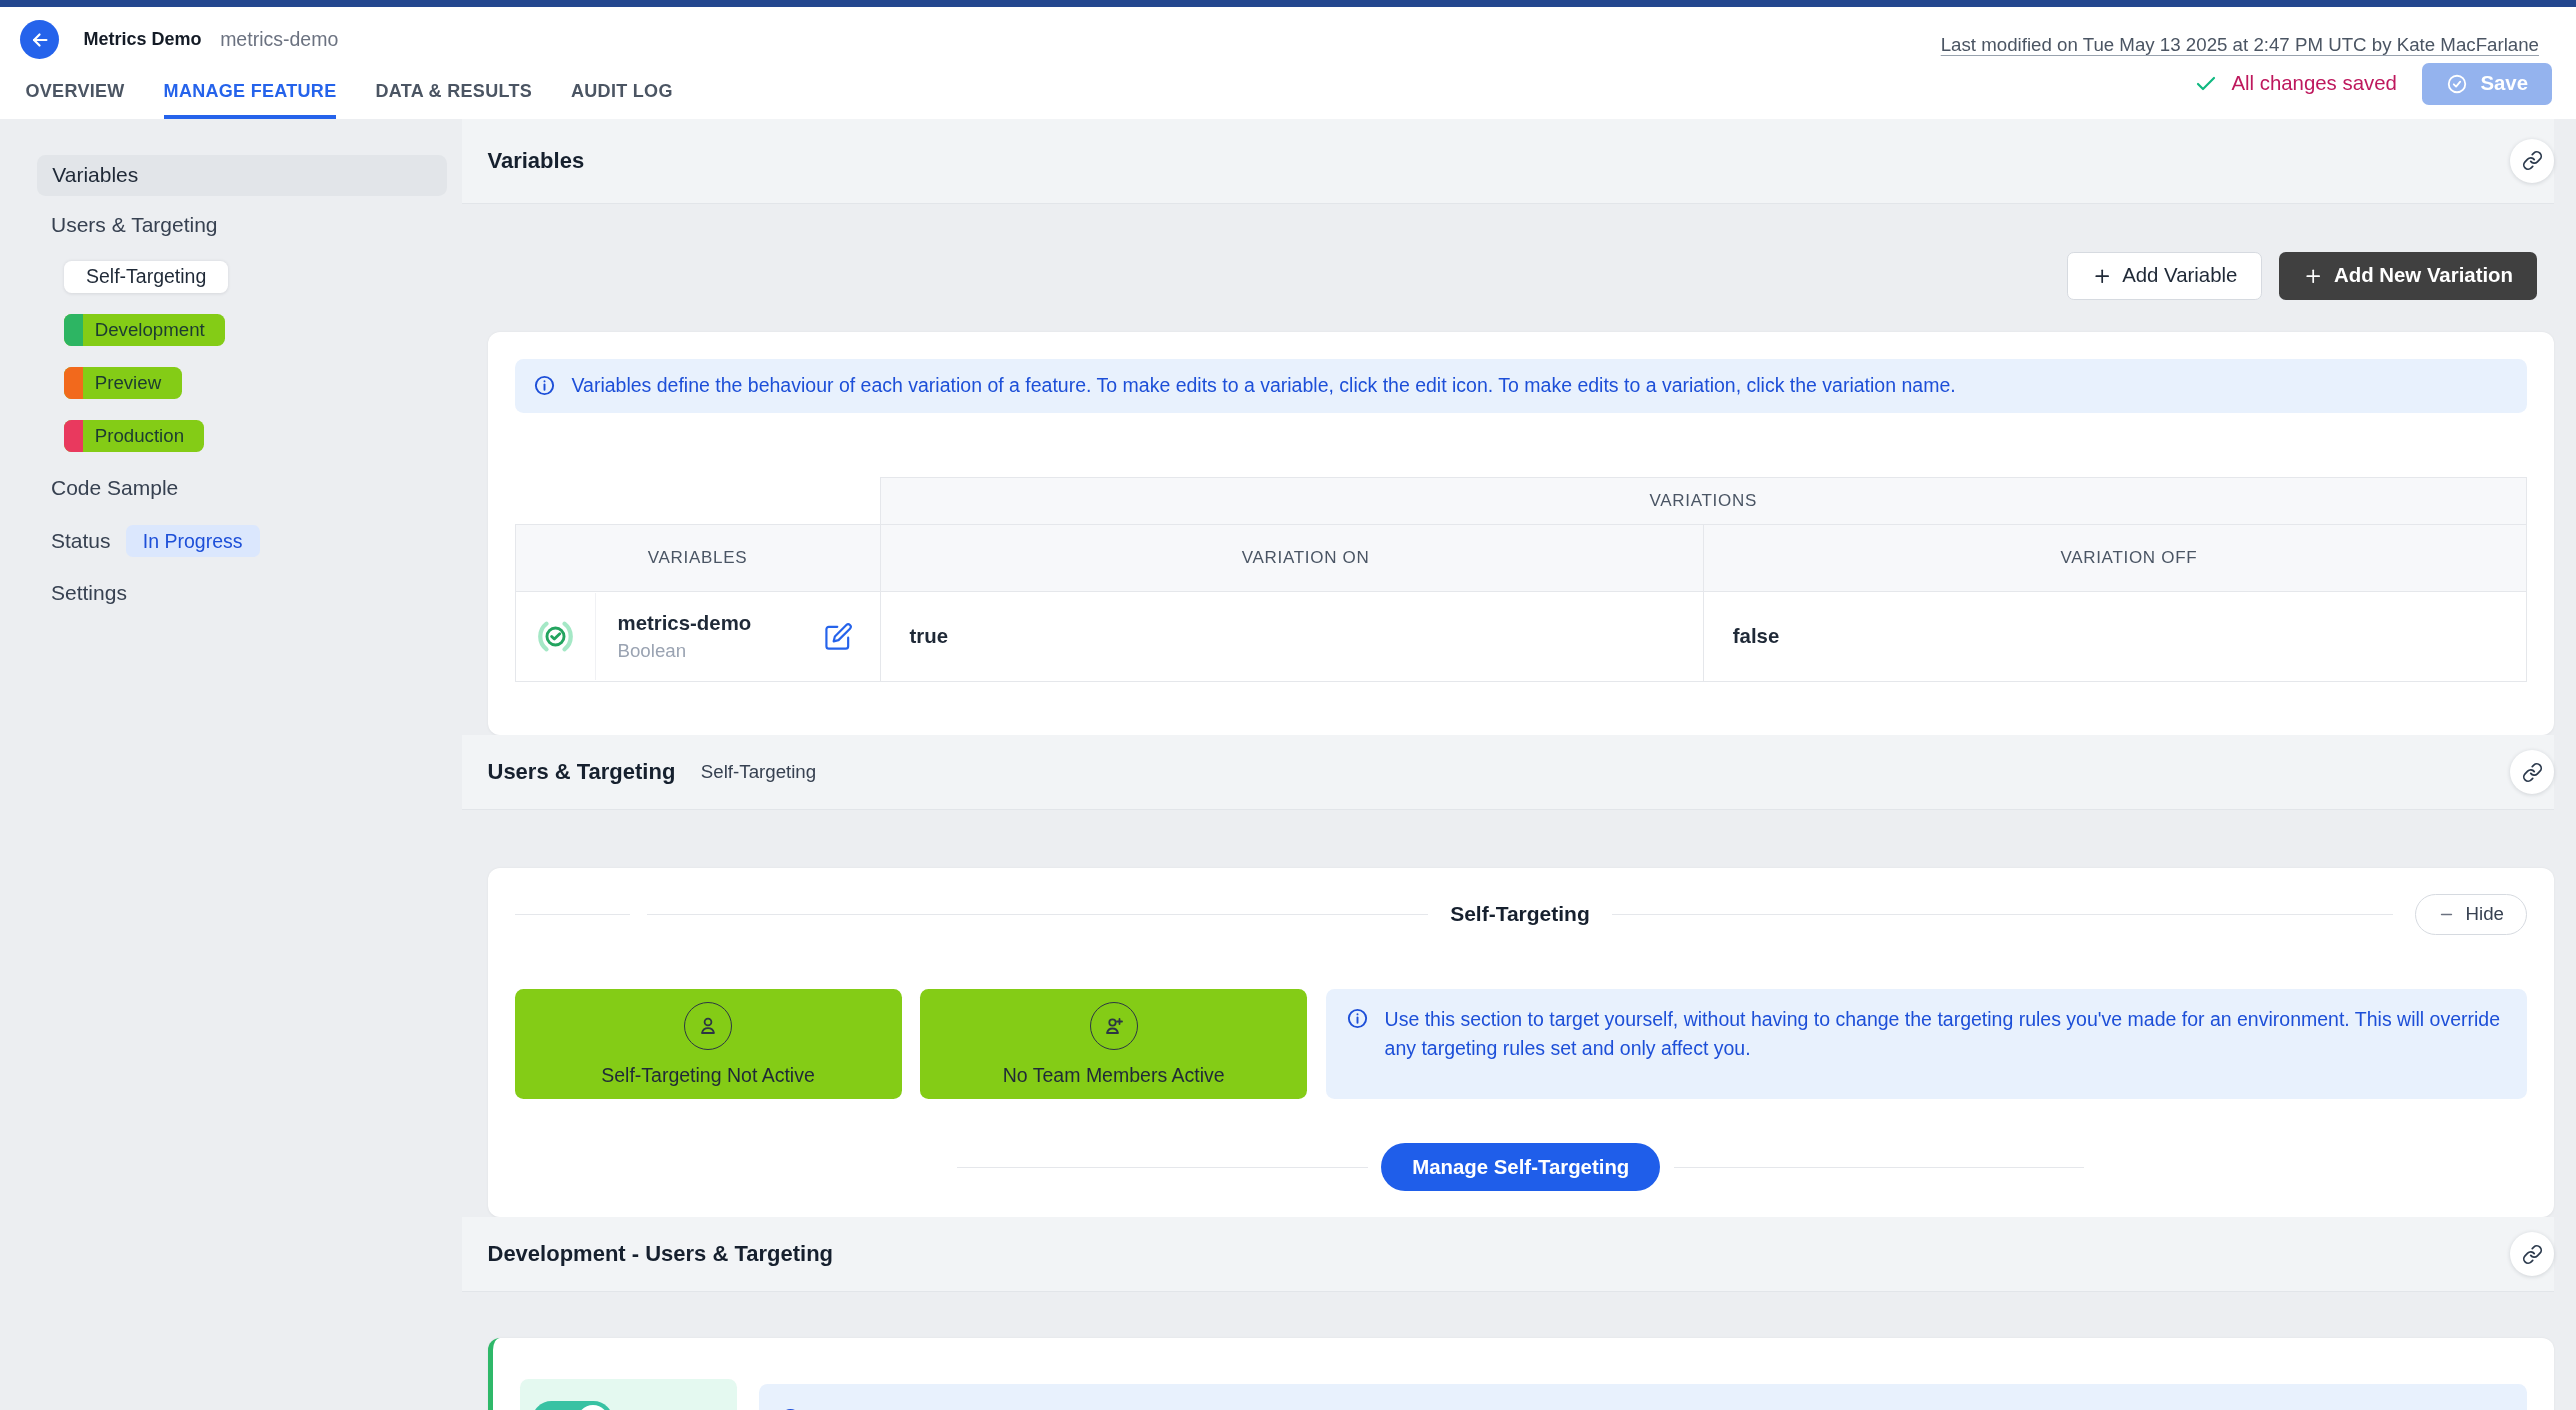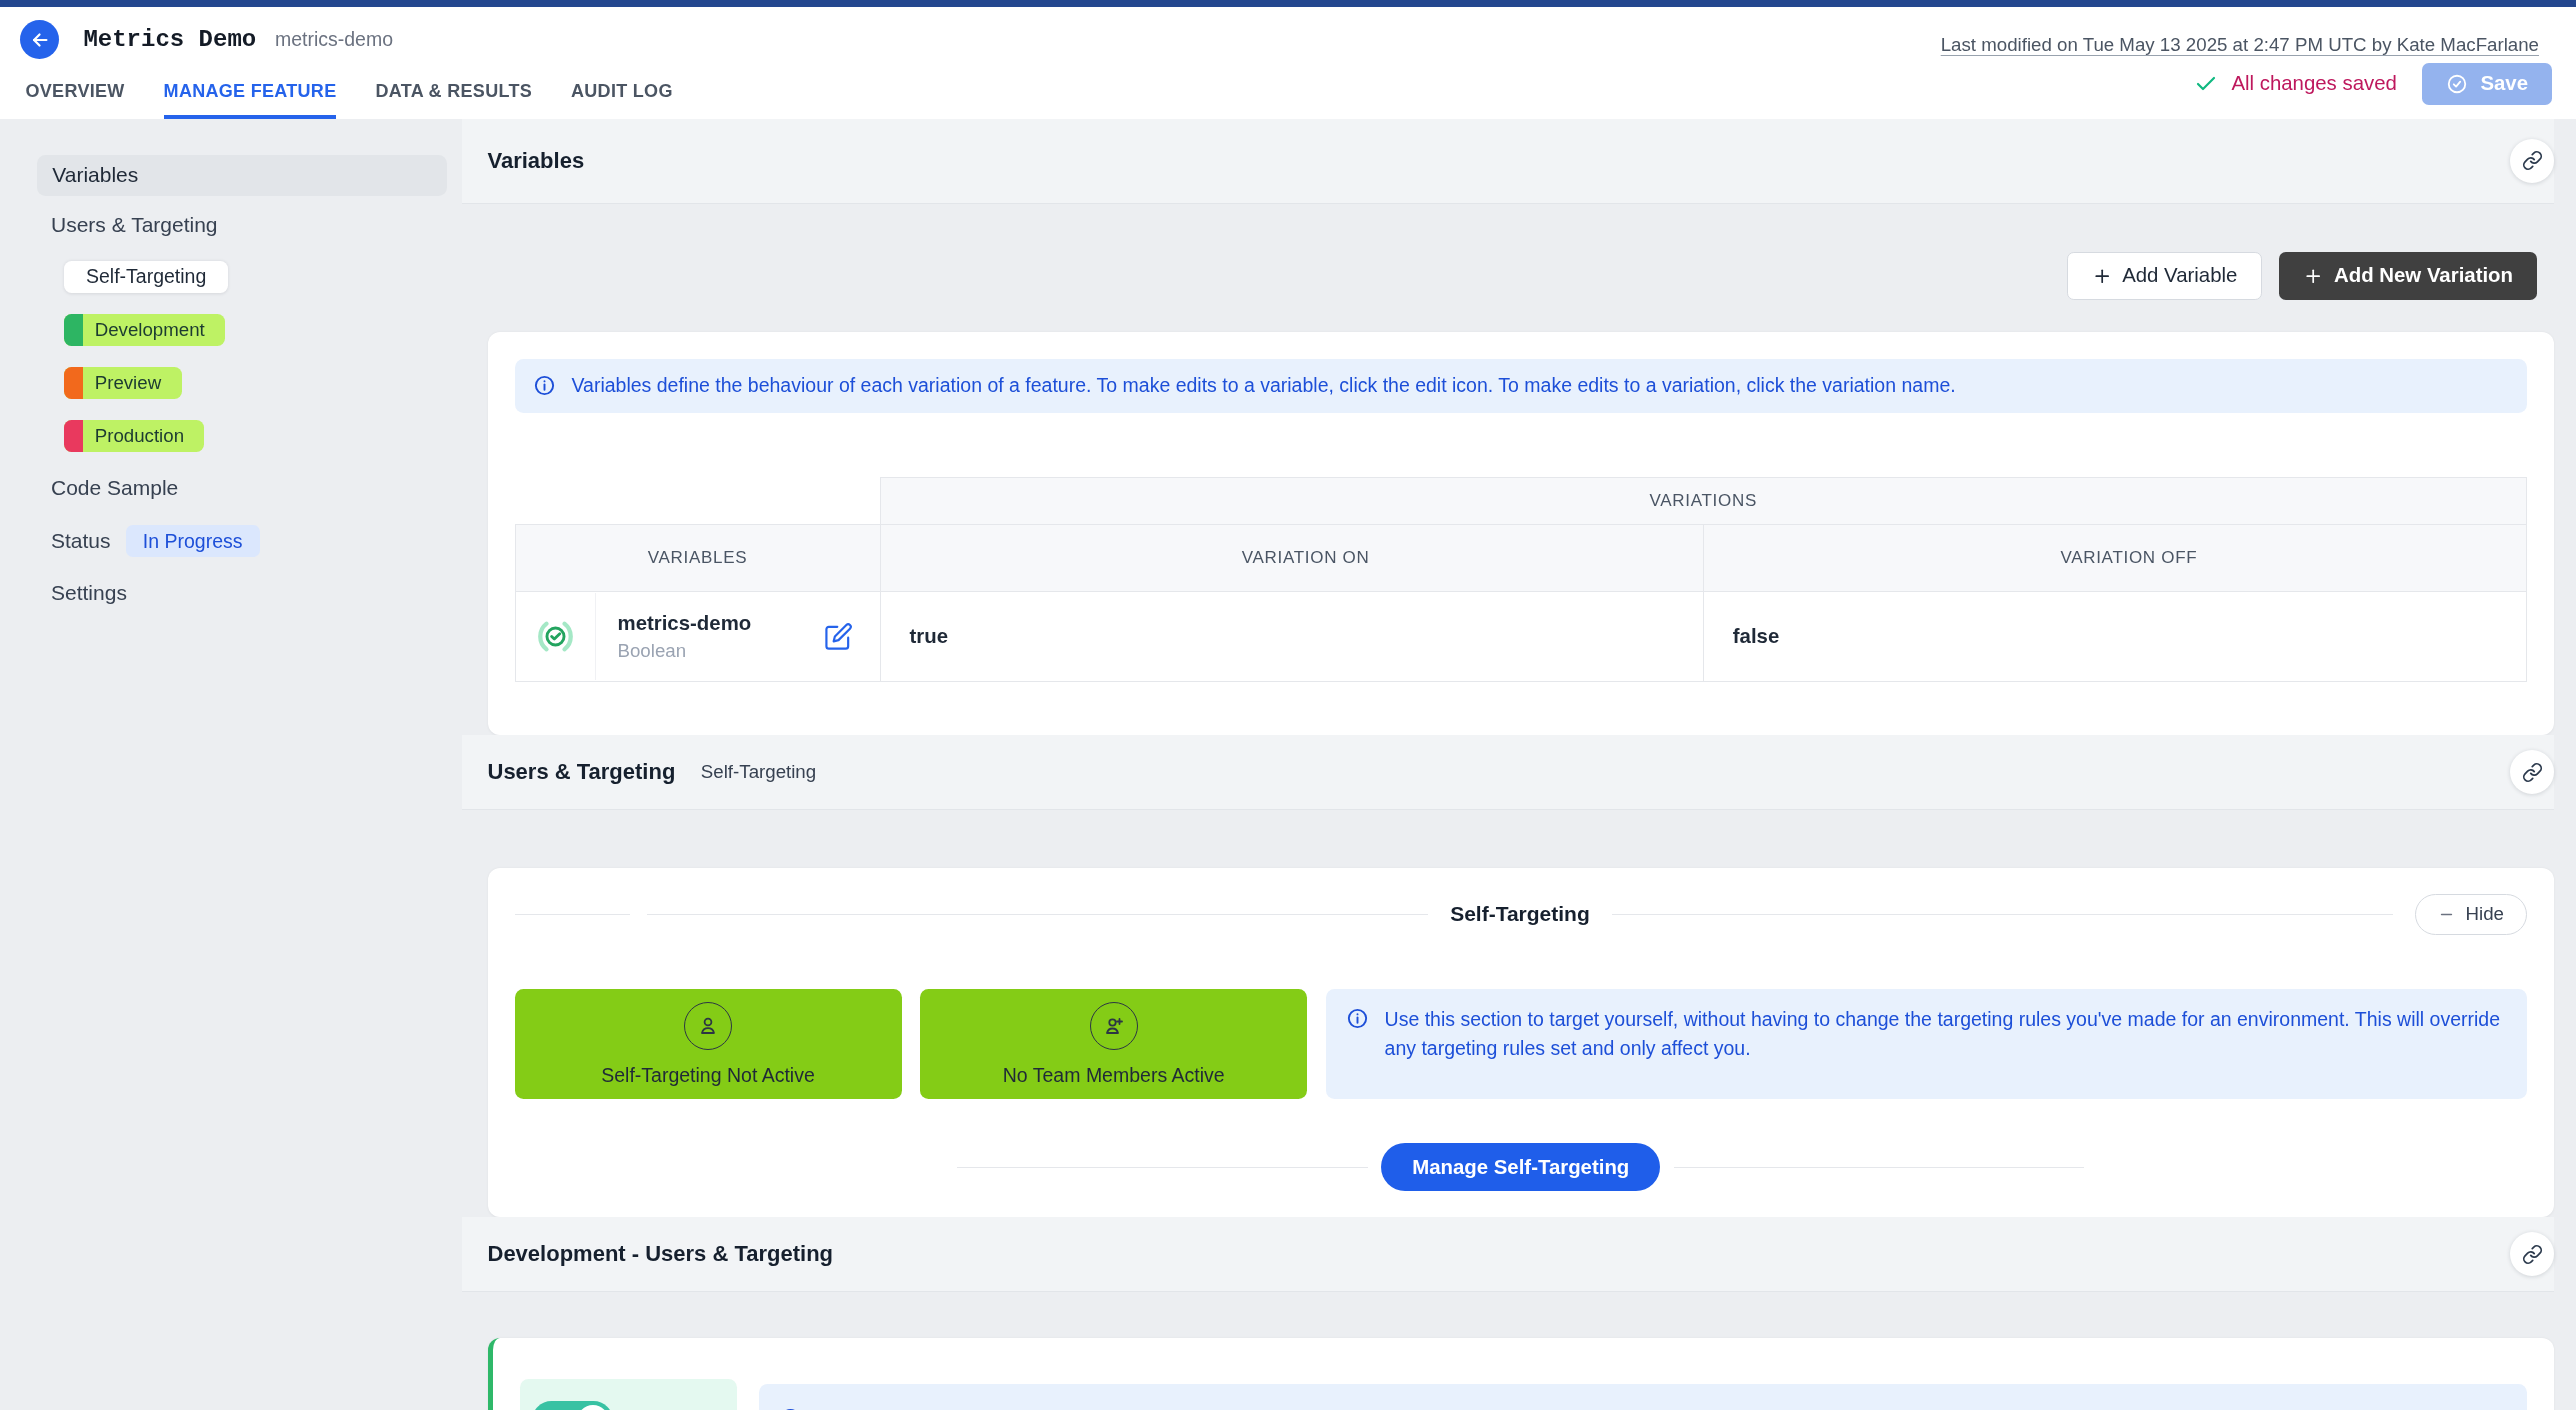--- a/index.html
+++ b/index.html
@@ -7,41 +7,41 @@
   svg{display:block;}
 
   
   .topbar{height:6.8px;width:100%;}
 
   
   .header{position:relative;height:112px;background:#ffffff;}
   .title-group{position:absolute;left:20.4px;top:13.6px;display:flex;align-items:center;}
   .back-btn{width:39px;height:39px;border-radius:50%;color:#fff;display:flex;align-items:center;justify-content:center;cursor:pointer;border:none;}
   .back-btn svg{width:22px;height:22px;}
-  .page-title{font-size:24px;font-weight:700;color:#141b26;margin-left:24px;font-family:Liberation Mono, monospace;}
+  .page-title{font-size:18px;font-weight:700;color:#141b26;margin-left:24px;}
   .page-slug{font-size:19.5px;color:#6b7280;margin-left:18.7px;}
   .last-modified{position:absolute;right:37px;top:27px;font-size:18.7px;color:#4b5563;text-decoration:underline;text-decoration-color:#98a2ae;text-underline-offset:4.2px;cursor:pointer;}
   .tabs{position:absolute;left:25.5px;bottom:0;display:flex;gap:39px;}
   .tab{font-size:18px;font-weight:600;letter-spacing:0.3px;color:#4b5563;padding-bottom:12.7px;border-bottom:4.2px solid transparent;cursor:pointer;}
   .tab.active{color:#2563eb;border-bottom-color:#2563eb;}
   .save-group{position:absolute;right:24px;top:56px;display:flex;align-items:center;gap:25.5px;}
   .saved-status{display:flex;align-items:center;gap:13.6px;font-size:20.4px;color:#be185d;}
   .saved-status svg{width:24px;height:24px;color:#10b981;}
   .save-btn{display:flex;align-items:center;gap:12px;height:42px;padding:0 24px;border-radius:6.8px;color:#fff;font-size:20.4px;font-weight:600;border:none;cursor:default;}
   .save-btn svg{width:22px;height:22px;}
 
   
   .content{display:flex;height:1291px;background:#eceef1;}
 
   
   .sidebar{width:462px;flex-shrink:0;box-sizing:border-box;padding-top:36px;}
   .sb-selected{margin:0 15.3px 0 37px;height:41px;border-radius:8.5px;background:#e2e5e9;display:flex;align-items:center;padding:0 15.3px;font-size:21px;color:#1f2937;cursor:pointer;}
   .sb-text{margin:17px 0 0 51px;font-size:21px;color:#374151;cursor:pointer;}
   .sb-pill-self{margin:24px 0 0 64px;width:fit-content;height:32px;background:#fff;border-radius:7.6px;padding:0 22px;display:flex;align-items:center;font-size:19.5px;color:#1f2937;box-shadow:0 0.8px 3.4px rgba(16,24,40,.10);cursor:pointer;}
-  .env-pill{margin:21px 0 0 64px;width:fit-content;height:32px;border-radius:7.6px;background:#bef264;display:flex;align-items:stretch;overflow:hidden;font-size:18.7px;color:#1c3b31;cursor:pointer;text-align:right;}
+  .env-pill{margin:21px 0 0 64px;width:fit-content;height:32px;border-radius:7.6px;background:#84cc16;display:flex;align-items:stretch;overflow:hidden;font-size:18.7px;color:#1c3b31;cursor:pointer;text-align:right;}
   .env-bar{width:18.7px;}
   .env-label{display:flex;align-items:center;padding:0 20.4px 0 12px;}
   .sb-status-row{margin:25.5px 0 0 51px;display:flex;align-items:center;gap:15.3px;}
   .sb-status-label{font-size:21px;color:#374151;}
   .sb-badge{height:32px;border-radius:6.8px;background:#dbe7fd;color:#1d4fd8;display:flex;align-items:center;padding:0 17px;font-size:19.5px;cursor:pointer;}
 
   
   .main{flex:1;min-width:0;padding-right:22px;box-sizing:border-box;}
   .band{position:relative;border-bottom:0.8px solid #e2e5e9;background:#f2f4f6;display:flex;align-items:center;padding:0 25.5px;box-sizing:border-box;}
   .band-1{height:85px;}

